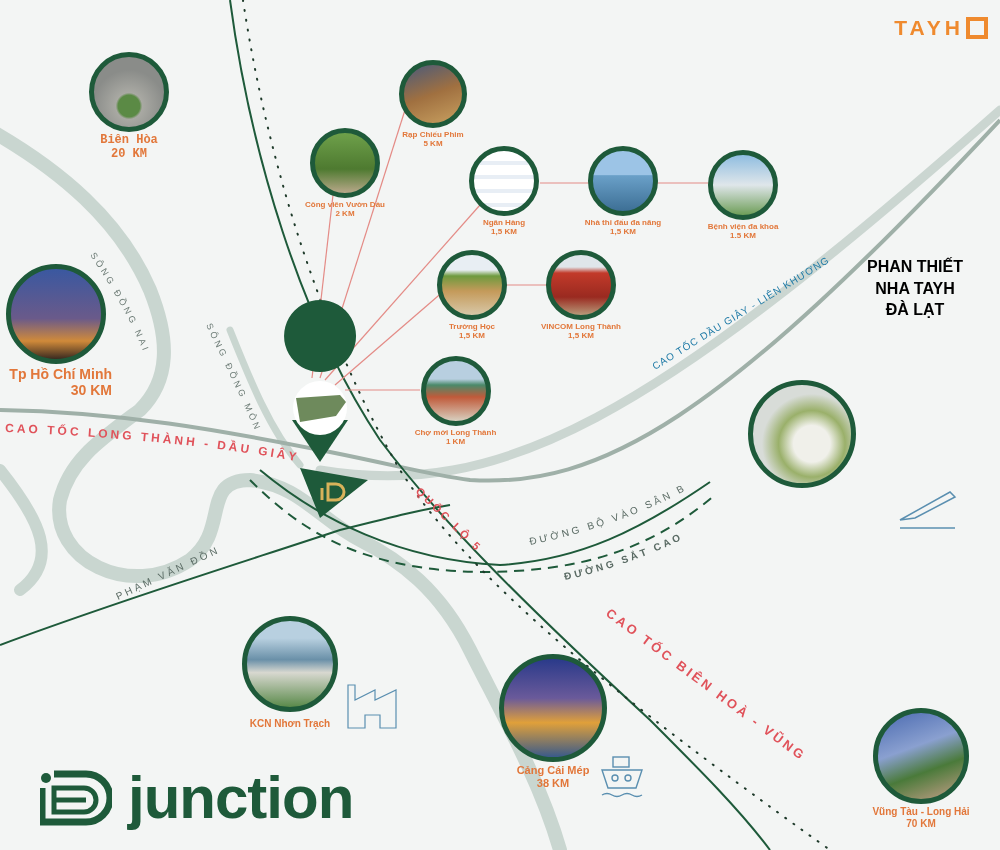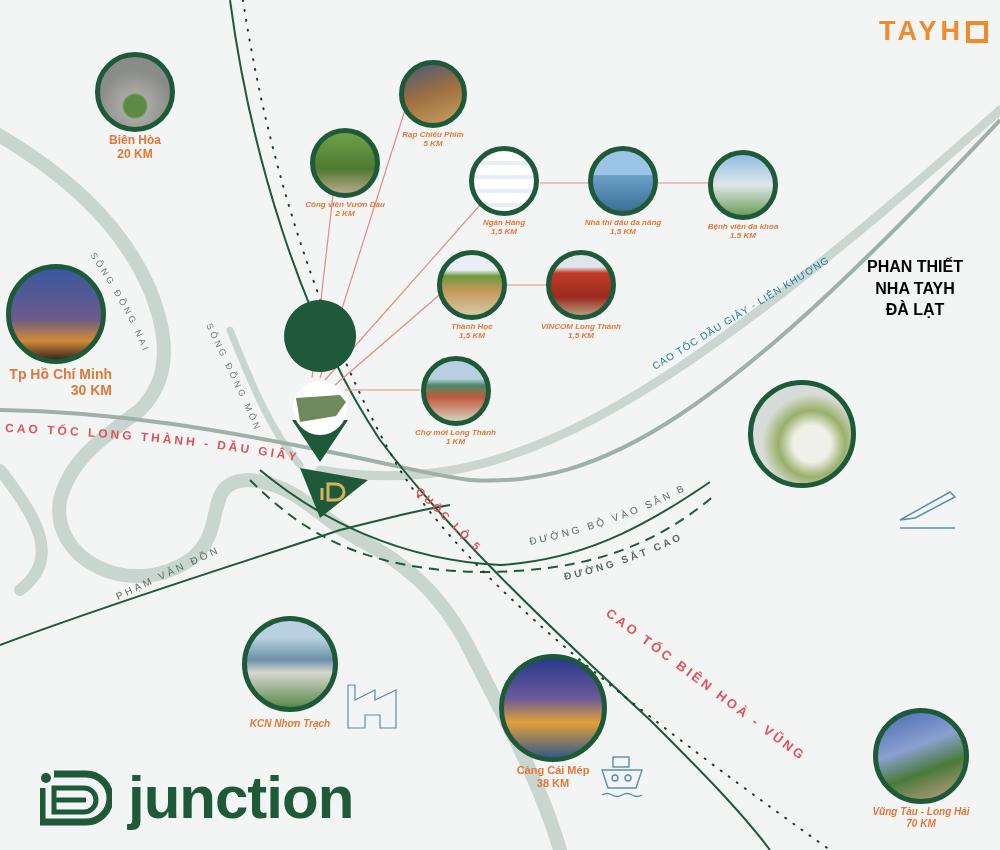--- a/index.html
+++ b/index.html
@@ -1,24 +1,24 @@
 <!DOCTYPE html>
 <html><head>
   <meta charset="utf-8">
   <style>
     * { margin: 0; padding: 0; box-sizing: border-box; }
     body { width: 1000px; height: 850px; background: #f3f5f4; overflow: hidden; position: relative; font-family: "Liberation Sans", "DejaVu Sans", sans-serif; }
     #map { position: absolute; left: 0; top: 0; width: 1000px; height: 850px; }
     .poi { position: absolute; text-align: center; }
     .poi-circle { border-radius: 50%; border: 5px solid #1e5a3a; overflow: hidden; margin: 0 auto; position: relative; }
     .poi-label { color: #e2773a; font-weight: bold; line-height: 1.15; margin-top: 2px; white-space: nowrap; }
-    .poi-small .poi-label { font-size: 8px; font-style: italic; }
+    .poi-small .poi-label { font-size: 8px; }
     .poi-large .poi-label { font-size: 13px; }
     .poi-xl .poi-label { font-size: 14px; }
-    .brand { position: absolute; right: 12px; top: 16px; font-size: 27px; font-weight: bold; color: #ef8a2e; letter-spacing: 4px; display: flex; align-items: center; }
+    .brand { position: absolute; right: 12px; top: 16px; font-size: 21px; font-weight: bold; color: #ef8a2e; letter-spacing: 4px; display: flex; align-items: center; }
     .brand-box { width: 22px; height: 22px; border: 4px solid #ef8a2e; margin-left: 2px; }
     .dest { position: absolute; left: 850px; top: 256px; width: 130px; text-align: center; color: #000000; font-weight: bold; font-size: 16px; line-height: 1.35; }
     .logo { position: absolute; left: 40px; top: 768px; display: flex; align-items: center; color: #1e5a3a; text-align: center; }
     .logo-word { font-size: 60px; font-weight: bold; letter-spacing: -1px; line-height: 1; margin-left: 16px; }
   </style>
 </head>
 <body>
 
 <svg id="map" viewBox="0 0 1000 850">
   <defs>
@@ -108,21 +108,21 @@
   <span>TAYH</span>
     <span class="brand-box"></span>
 </div>
 
 <div class="dest">
   <div>PHAN THIẾT</div>
   <div>NHA TAYH</div>
   <div>ĐÀ LẠT</div>
 </div>
 
-<div class="poi poi-large" style="left:90px;top:52px;width:90px;">
+<div class="poi poi-large" style="left:84px;top:52px;width:90px;font-family:Liberation Mono, monospace;">
   <div class="poi-circle" style="width:80px;height:80px;background:radial-gradient(circle at 50% 70%,#5b8a45 18%,#a9a9a3 22%,#8a8c89 60%);"></div>
   <div class="poi-label" style="font-size:12px;">
       <div>Biên Hòa</div>
       <div>20 KM</div>
     </div>
 </div>
 
 <div class="poi poi-small" style="left:388px;top:60px;width:90px;">
   <div class="poi-circle" style="width:68px;height:68px;background:linear-gradient(160deg,#4a5a7a,#a07040,#c8a060);"></div>
   <div class="poi-label">
@@ -159,21 +159,21 @@
   <div class="poi-circle" style="width:70px;height:70px;background:linear-gradient(180deg,#8fbde0,#dfe6ea 50%,#6e9e58);"></div>
   <div class="poi-label">
       <div>Bệnh viện đa khoa</div>
       <div>1.5 KM</div>
     </div>
 </div>
 
 <div class="poi poi-small" style="left:432px;top:250px;width:80px;">
   <div class="poi-circle" style="width:70px;height:70px;background:linear-gradient(180deg,#e8eef3 25%,#6e9a3e 35%,#c49a5a 60%,#d8c8a8);"></div>
   <div class="poi-label">
-      <div>Thành Học</div>
+      <div>Trường Học</div>
       <div>1,5 KM</div>
     </div>
 </div>
 
 <div class="poi poi-small" style="left:536px;top:250px;width:90px;">
   <div class="poi-circle" style="width:70px;height:70px;background:linear-gradient(180deg,#dfe6ea 20%,#c23a2a 30%,#9a2a20 70%,#b89a7a);"></div>
   <div class="poi-label">
       <div>VINCOM Long Thành</div>
       <div>1,5 KM</div>
     </div>

